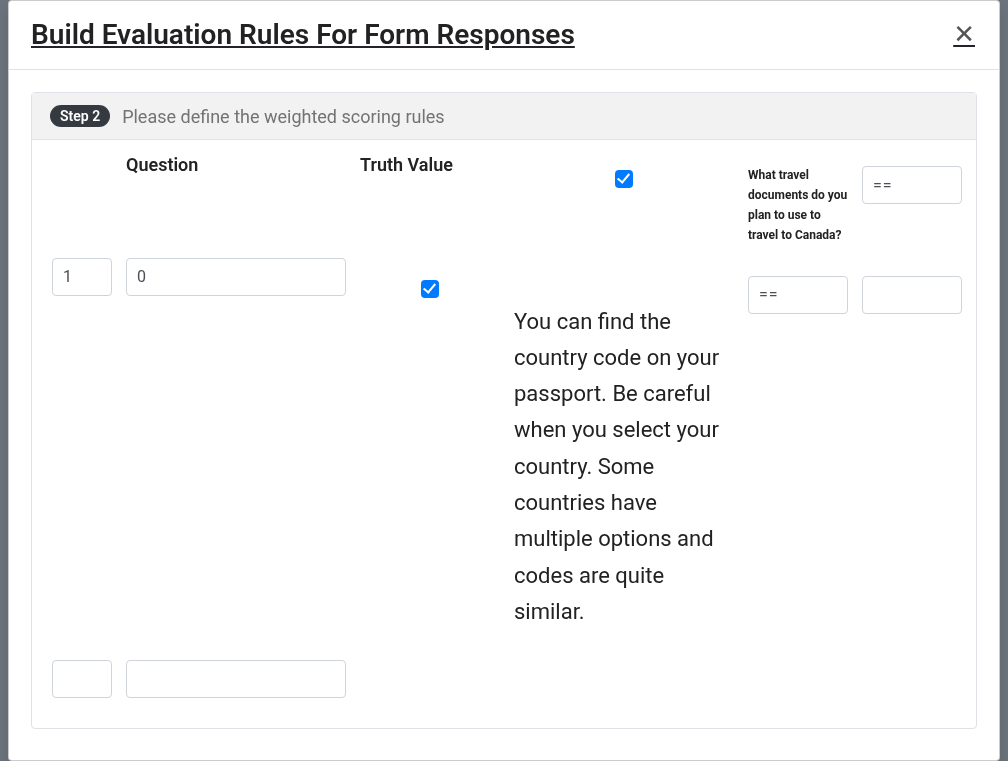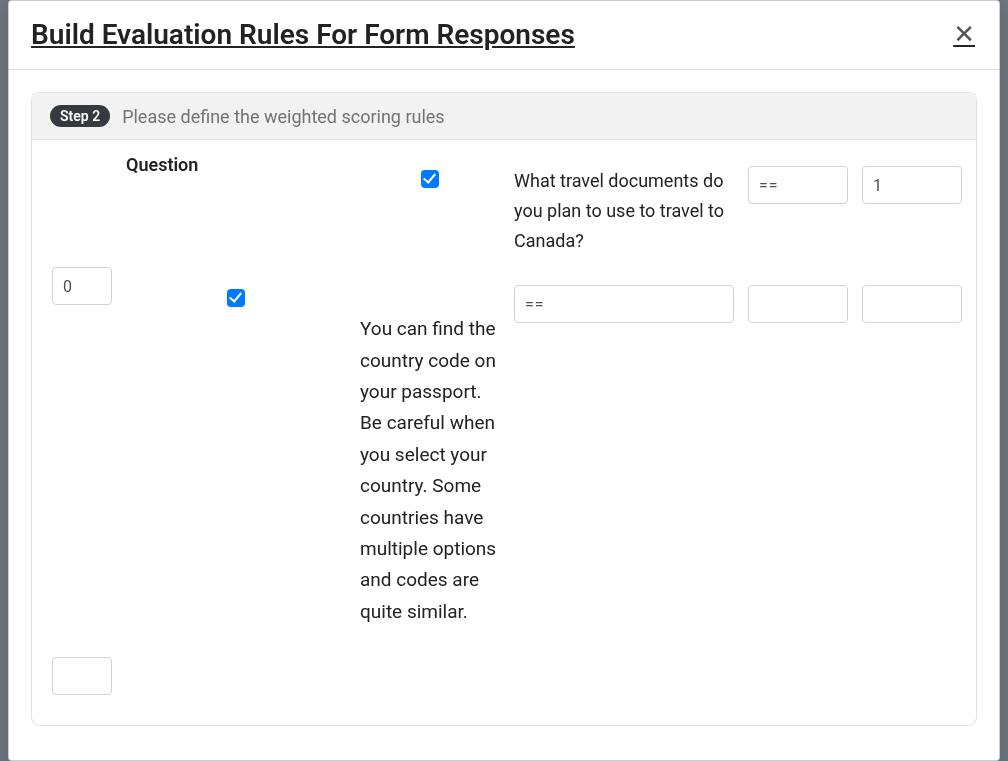--- a/index.html
+++ b/index.html
@@ -48,21 +48,21 @@
     color: #555;
     cursor: pointer;
     padding: 4px 2px;
   }
   .modal-body {
     padding: 22px;
     overflow: auto;
   }
   .panel {
     border: 1px solid #dee2e6;
-    border-radius: 9px;
+    border-radius: 4px;
   }
   .panel-header {
     background: #f2f2f3;
     border-bottom: 1px solid #dee2e6;
     padding: 12px 18px;
     display: flex;
     align-items: center;
     gap: 12px;
   }
   .step-pill {
@@ -123,26 +123,27 @@
     border-width: 0 2.5px 2.5px 0;
     transform: rotate(40deg);
   }
   .check-wrap {
     display: flex;
     justify-content: center;
     align-items: flex-start;
   }
 
   .q-text {
-    font-size: 18px;
+    font-size: 12px;
     color: #222;
     line-height: 1.65;
+    font-weight: bold;
   }
   .q-help {
-    font-size: 19px;
+    font-size: 22px;
     color: #222;
     line-height: 1.65;
     margin-top: 28px;
   }
 
   input.text-input {
     width: 100%;
     padding: 6px 10px;
     font-size: 16px;
     color: #495057;
@@ -169,20 +170,21 @@
       <div class="panel-header">
         <span class="step-pill">Step 2</span>
         <span class="panel-header-text">Please define the weighted scoring rules</span>
       </div>
       <div class="panel-body">
 
         <div class="rules-grid">
 
           <div class="col-header"></div>
           <div class="col-header">Question</div>
+          <div class="col-header">Truth Value</div>
 
           <div class="row-cell check-wrap">
             <span class="checkbox"></span>
           </div>
           <div class="row-cell">
             <div class="q-text">What travel documents do you plan to use to travel to Canada?</div>
           </div>
           <div class="row-cell">
             <input class="text-input op-input" value="==" style="">
           </div>

